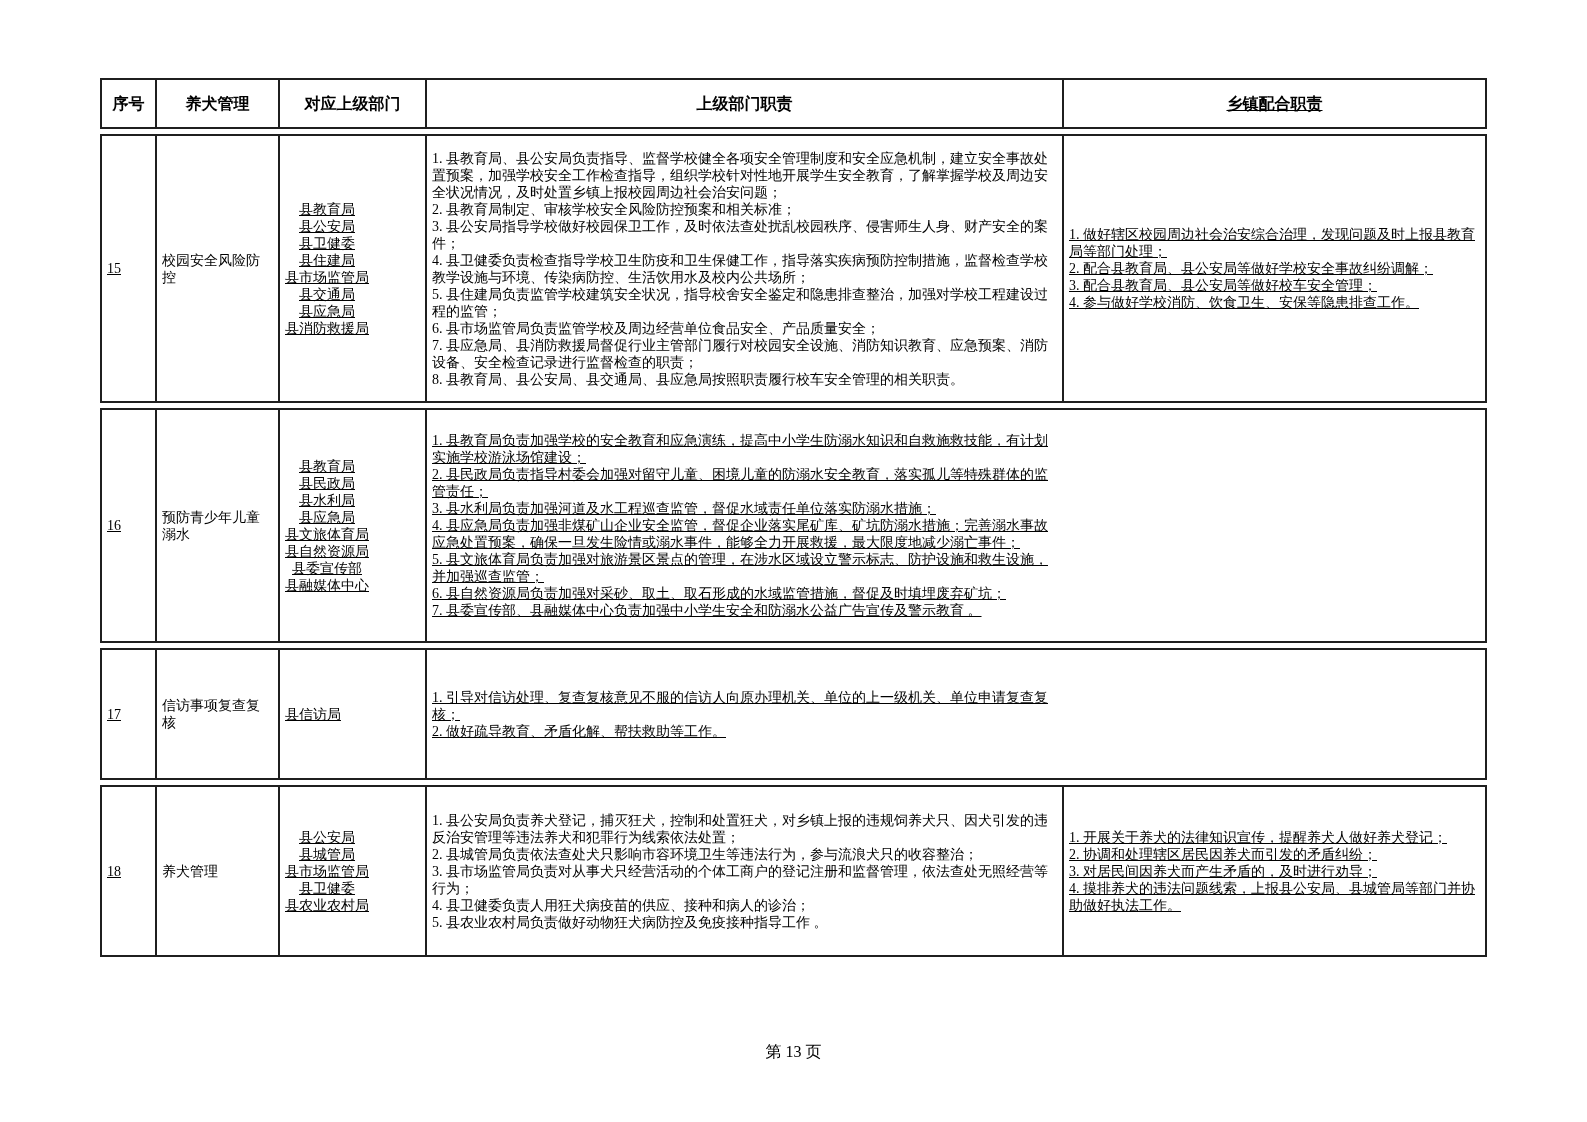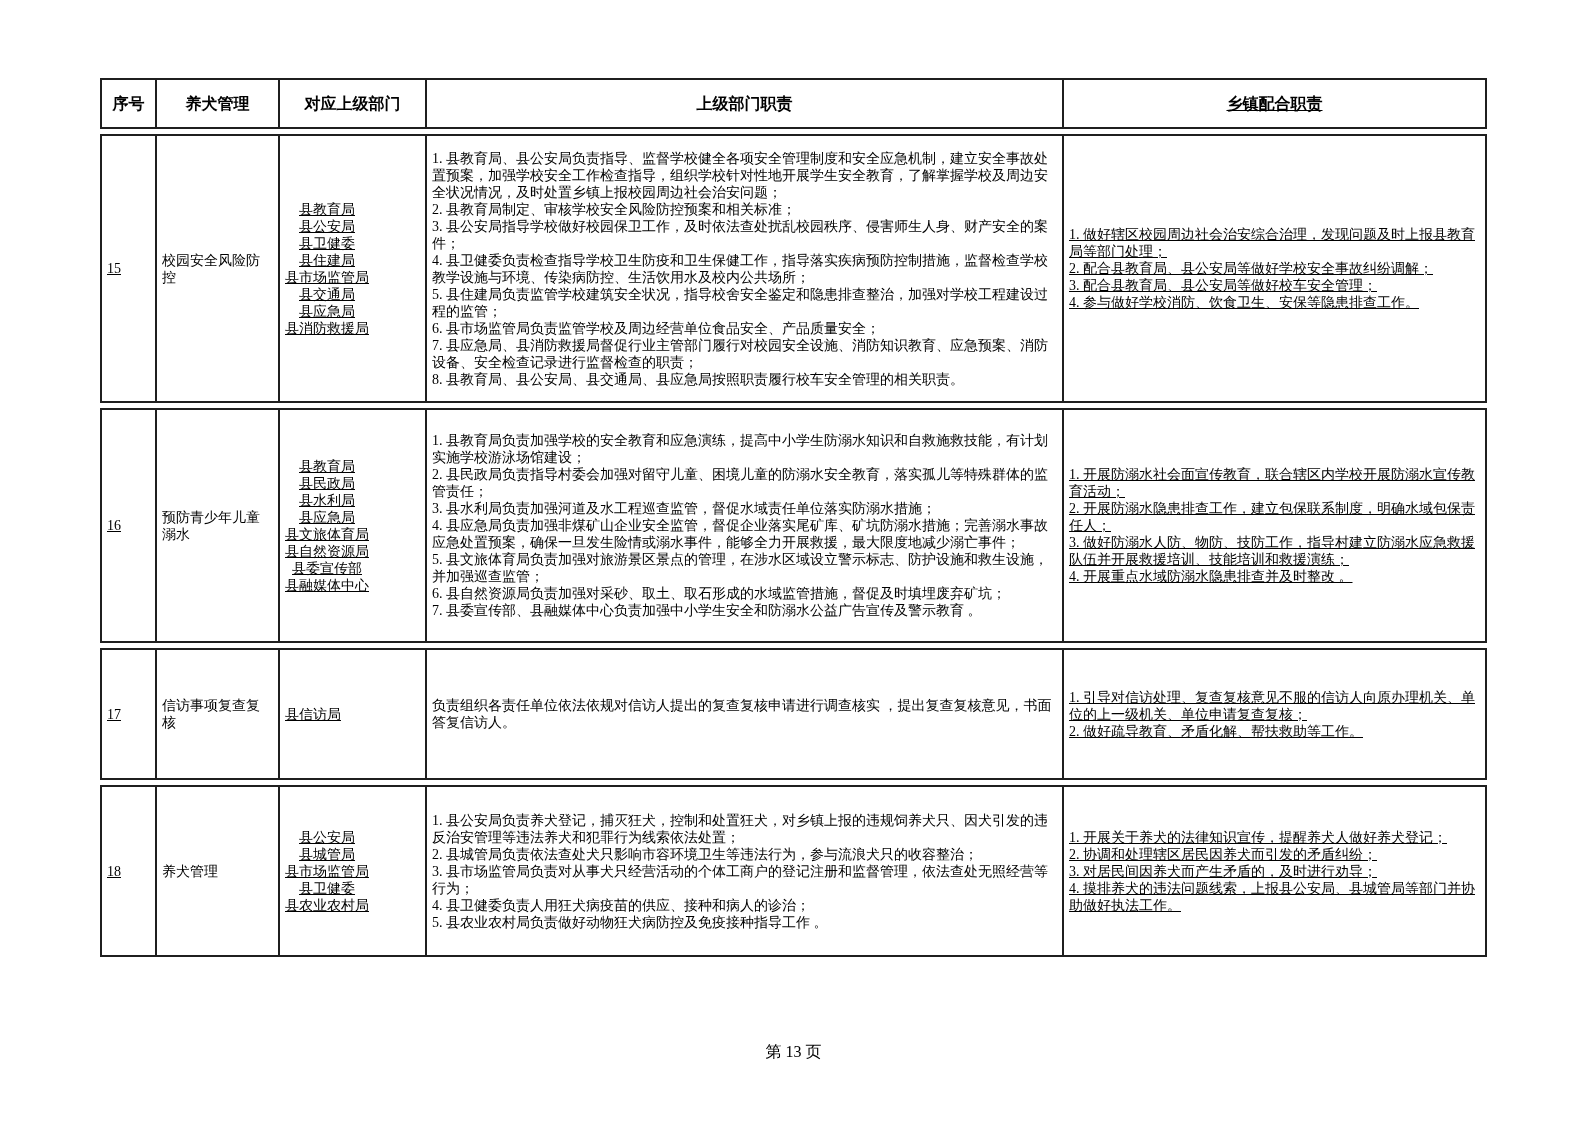--- a/index.html
+++ b/index.html
@@ -152,40 +152,31 @@
         </div>
       <div class="cell">
           <div class="txt">1. 县教育局负责加强学校的安全教育和应急演练，提高中小学生防溺水知识和自救施救技能，有计划实施学校游泳场馆建设；
 2. 县民政局负责指导村委会加强对留守儿童、困境儿童的防溺水安全教育，落实孤儿等特殊群体的监管责任；
 3. 县水利局负责加强河道及水工程巡查监管，督促水域责任单位落实防溺水措施；
 4. 县应急局负责加强非煤矿山企业安全监管，督促企业落实尾矿库、矿坑防溺水措施；完善溺水事故应急处置预案，确保一旦发生险情或溺水事件，能够全力开展救援，最大限度地减少溺亡事件；
 5. 县文旅体育局负责加强对旅游景区景点的管理，在涉水区域设立警示标志、防护设施和救生设施，并加强巡查监管；
 6. 县自然资源局负责加强对采砂、取土、取石形成的水域监管措施，督促及时填埋废弃矿坑；
 7. 县委宣传部、县融媒体中心负责加强中小学生安全和防溺水公益广告宣传及警示教育 。</div>
         </div>
-      <div class="cell">
-          <div class="txt">1. 开展防溺水社会面宣传教育，联合辖区内学校开展防溺水宣传教育活动；
-2. 开展防溺水隐患排查工作，建立包保联系制度，明确水域包保责任人；
-3. 做好防溺水人防、物防、技防工作，指导村建立防溺水应急救援队伍并开展救援培训、技能培训和救援演练；
-4. 开展重点水域防溺水隐患排查并及时整改 。</div>
-        </div>
     </div>
 
     <div class="block h-r17">
       <div class="cell c-center">
           <div class="txt">17</div>
         </div>
       <div class="cell">
           <div class="txt">信访事项复查复核</div>
         </div>
       <div class="cell c-center">
           <div class="txt">县信访局</div>
-        </div>
-      <div class="cell">
-          <div class="txt">负责组织各责任单位依法依规对信访人提出的复查复核申请进行调查核实 ，提出复查复核意见，书面答复信访人。</div>
         </div>
       <div class="cell">
           <div class="txt">1. 引导对信访处理、复查复核意见不服的信访人向原办理机关、单位的上一级机关、单位申请复查复核；
 2. 做好疏导教育、矛盾化解、帮扶救助等工作。</div>
         </div>
     </div>
 
     <div class="block h-r18">
       <div class="cell c-center">
           <div class="txt">18</div>

